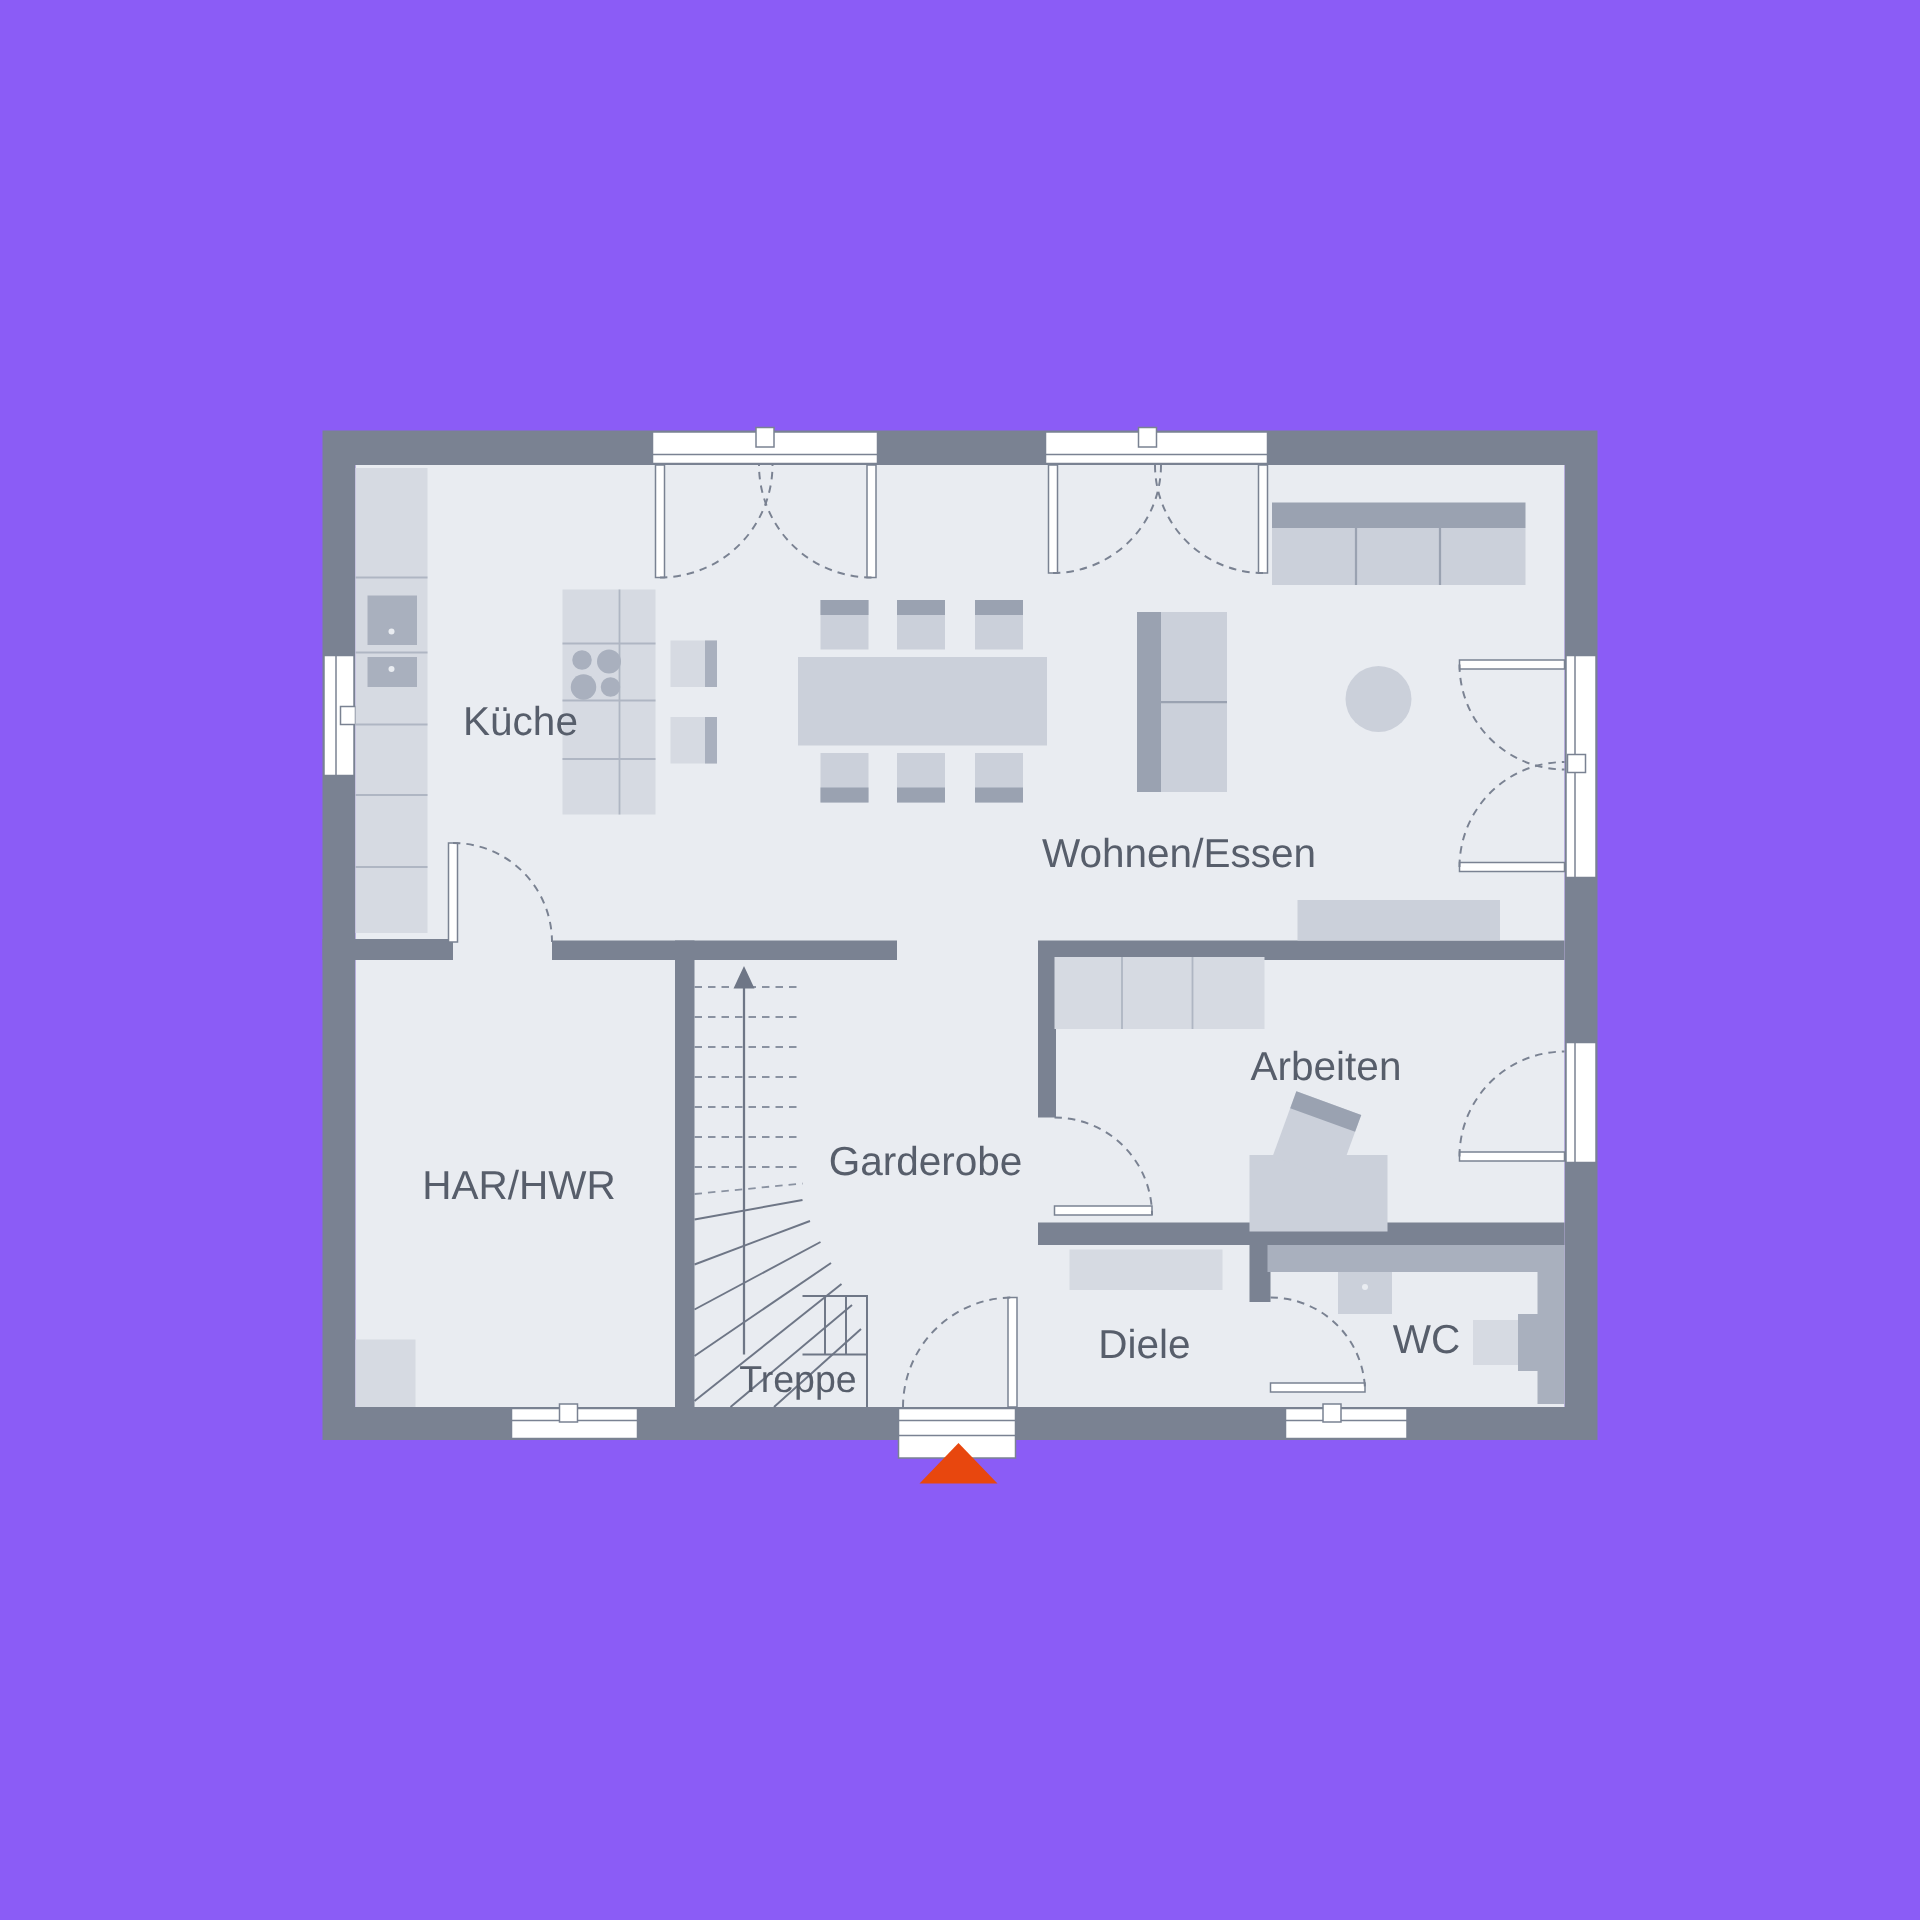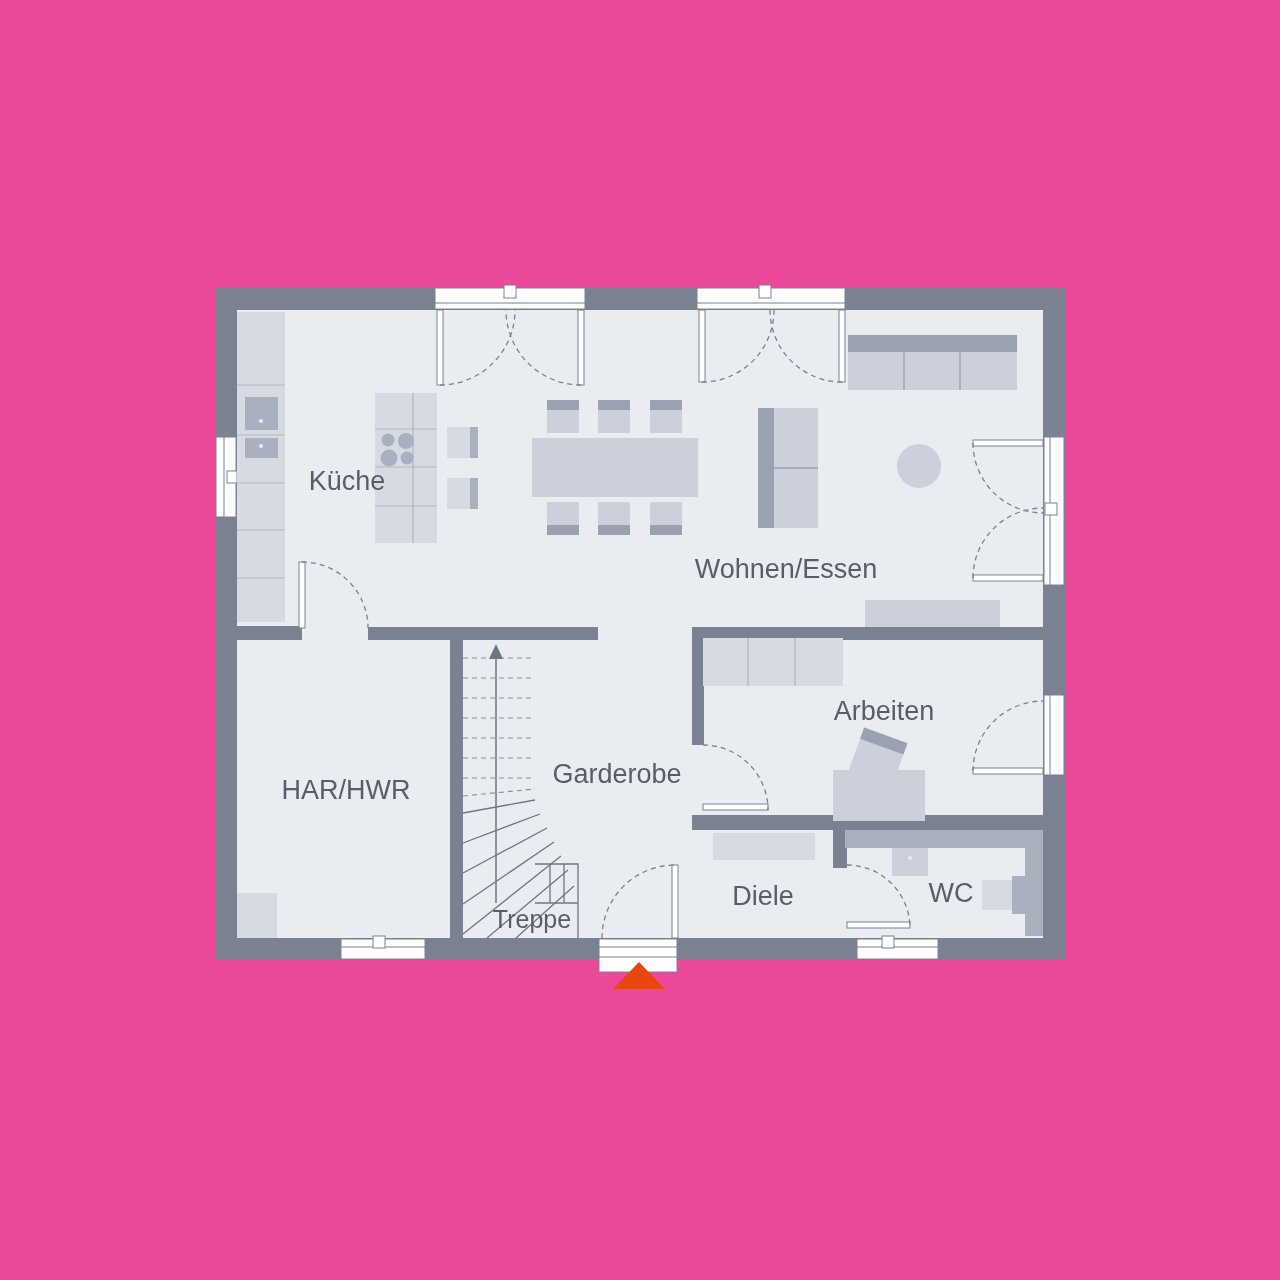--- a/index.html
+++ b/index.html
@@ -1,20 +1,20 @@
 <!DOCTYPE html>
 <html style="--wall: #7A8292; --floor: #E9ECF1; --accent: #E8470E; --label: #575E6B; --line: #7A8292; --furnLight: #D6DAE2; --furnMid: #CBD0DA; --furnDark: #A9B0BE;"><head>
 <meta charset="utf-8">
 <style>
   :root{
     --wall:#7A8292; --floor:#E9ECF1; --accent:#E8470E; --label:#575E6B;
     --line:#7A8292; --furnLight:#D6DAE2; --furnMid:#CBD0DA; --furnDark:#A9B0BE;
   }
   html,body{margin:0;padding:0;background:#ffffff;}
-  .canvas{position:relative;width:1280px;height:1280px;background:#ec4899;}
+  .canvas{position:relative;width:1280px;height:1280px;background:#8b5cf6;}
   svg{display:block;font-family:"Liberation Sans",sans-serif;}
   .wall{fill:var(--wall);}
   .white{fill:#ffffff;stroke:var(--line);stroke-width:1;}
   .ln{stroke:var(--line);stroke-width:1;fill:none;}
   .dash{stroke:var(--line);stroke-width:1.3;fill:none;stroke-dasharray:5 4;}
   .stdash{stroke:#8A92A1;stroke-width:1.2;fill:none;stroke-dasharray:5 4;}
   .sd{stroke:#6E7686;stroke-width:1.3;fill:none;}
   .fl{fill:var(--furnLight);}
   .fm{fill:var(--furnMid);}
   .fd{fill:var(--furnDark);}

